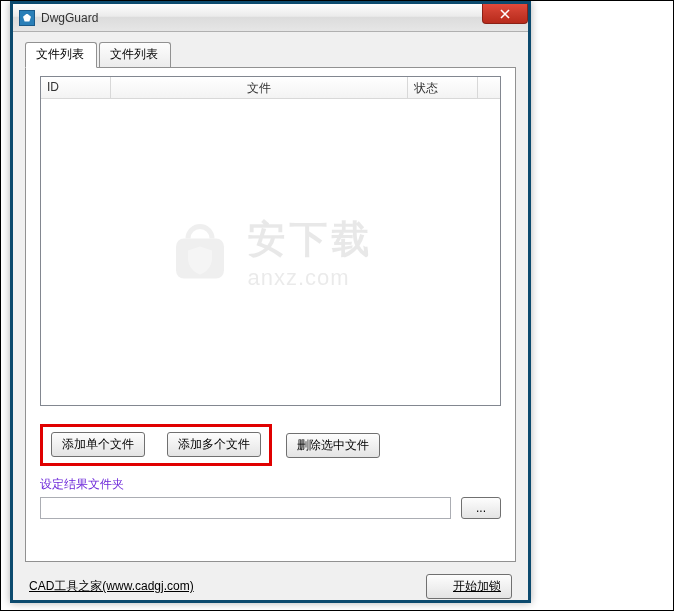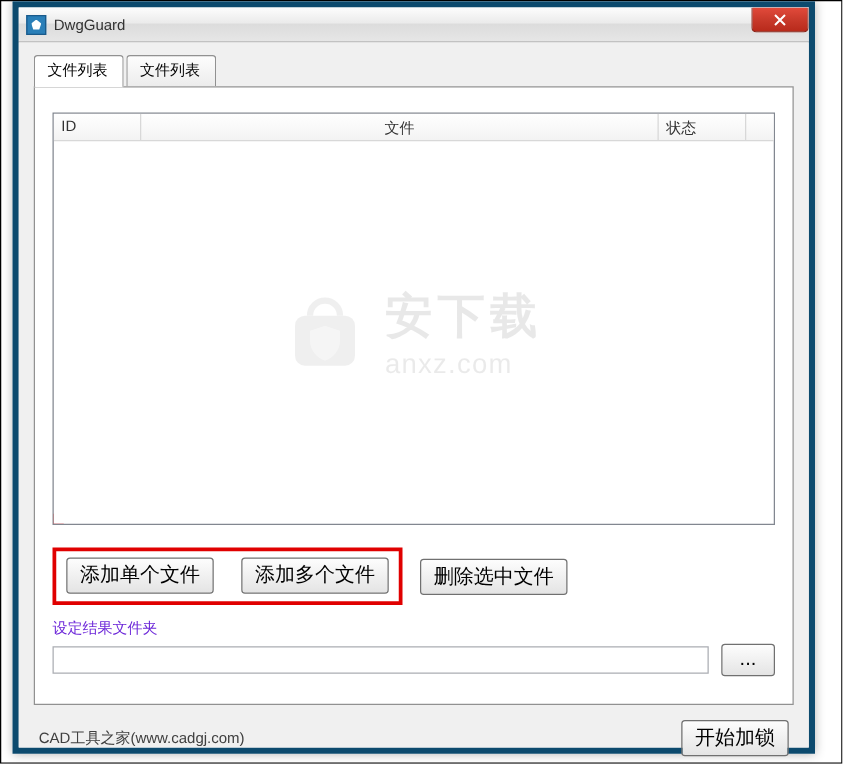--- a/index.html
+++ b/index.html
@@ -14,23 +14,23 @@
 .outer-border {
   border: 1px solid #000;
   width: 674px;
   height: 611px;
   position: relative;
 }
 .window {
   position: absolute;
   left: 9px;
   top: 0;
-  width: 642px;
+  width: 521px;
   height: 602px;
-  border: 5px solid #0c4a6e;
+  border: 3px solid #0c4a6e;
   background: #fff;
   box-shadow: 0 0 8px rgba(0,0,0,0.3);
 }
 .titlebar {
   height: 28px;
   background: linear-gradient(to bottom, #fdfdfd 0%, #ebebeb 45%, #dcdcdc 50%, #e6e6e6 100%);
   border-bottom: 1px solid #b0b0b0;
   display: flex;
   align-items: center;
   padding: 0 0 0 6px;
@@ -91,21 +91,21 @@
 }
 .tab.active {
   background: #fff;
   border-bottom: 1px solid #fff;
   margin-bottom: -1px;
   z-index: 3;
 }
 .tabpanel {
   border: 1px solid #919191;
   background: #fff;
-  padding: 20px 14px 24px 14px;
+  padding: 8px 14px 24px 14px;
   position: relative;
   height: 495px;
 }
 .listview {
   border: 1px solid #828790;
   background: #fff;
   height: 330px;
   width: 100%;
   position: relative;
   overflow: hidden;
@@ -163,23 +163,23 @@
   display: inline-flex;
   gap: 22px;
 }
 .btn {
   border: 1px solid #707070;
   background: linear-gradient(to bottom, #fdfdfd, #e4e4e4);
   padding: 3px 10px;
   border-radius: 3px;
   cursor: pointer;
   font-family: inherit;
-  font-size: 16px;
+  font-size: 12px;
   min-width: 78px;
-  text-align: left;
+  text-align: right;
 }
 .del-wrap { }
 .label-row { margin-top: 10px; color: #6d28d9; }
 .path-row {
   margin-top: 4px;
   display: flex;
   align-items: center;
   gap: 10px;
 }
 .path-input {
@@ -192,25 +192,26 @@
   font-size: 12px;
 }
 .browse-btn { min-width: 40px; padding: 3px 14px; }
 .footer {
   display: flex;
   align-items: center;
   margin-top: 12px;
   padding: 0 4px;
 }
 .footer-link {
-  color: #404040;
+  color: #000000;
+  text-decoration: underline;
   cursor: pointer;
 }
 .footer-spacer { flex: 1; }
-.footer .btn { min-width: 86px; margin-left: 18px; }
+.footer .btn { min-width: 86px; margin-left: 18px; text-decoration: underline; }
 </style>
 </head>
 <body>
 
 <div class="outer-border">
   <div class="window">
 
     <div class="titlebar">
       <div class="title-icon"></div>
       <span class="title-text">DwgGuard</span>

